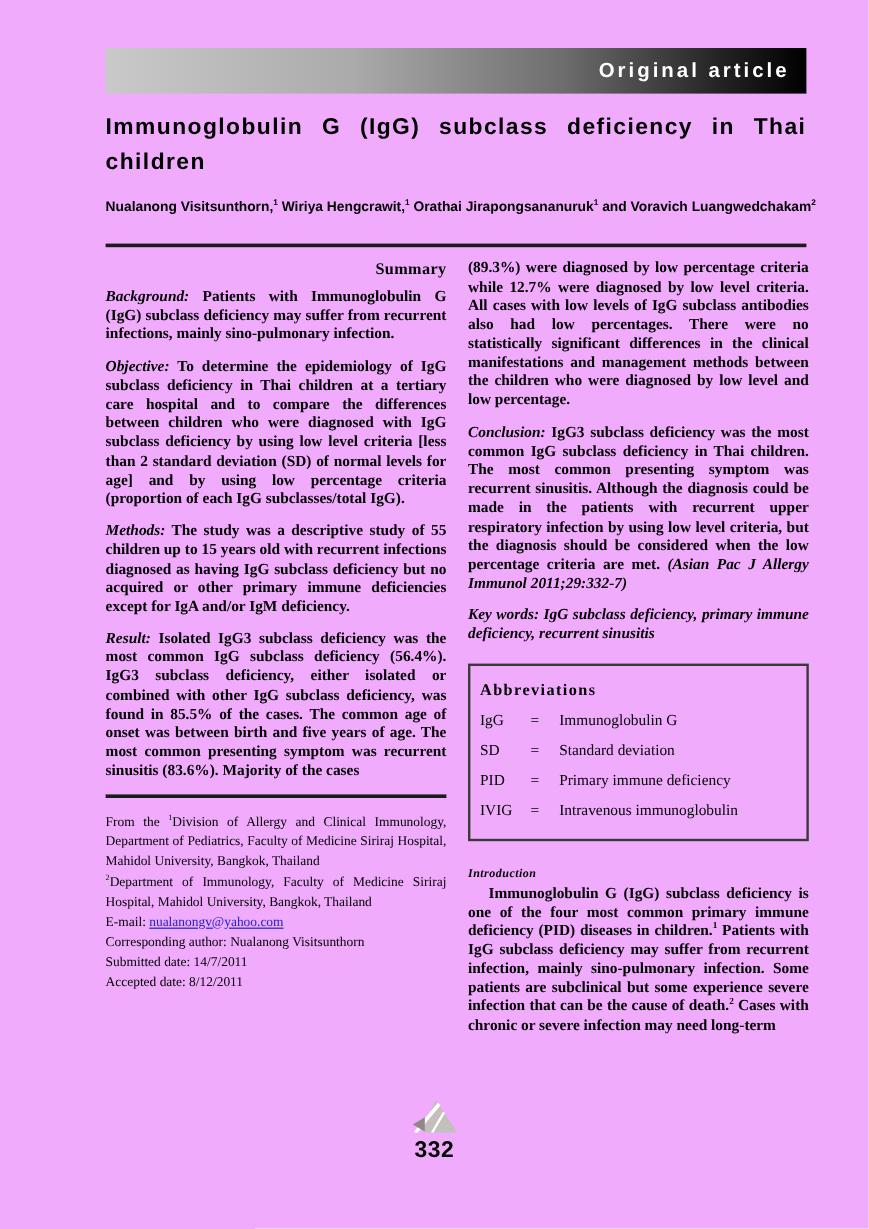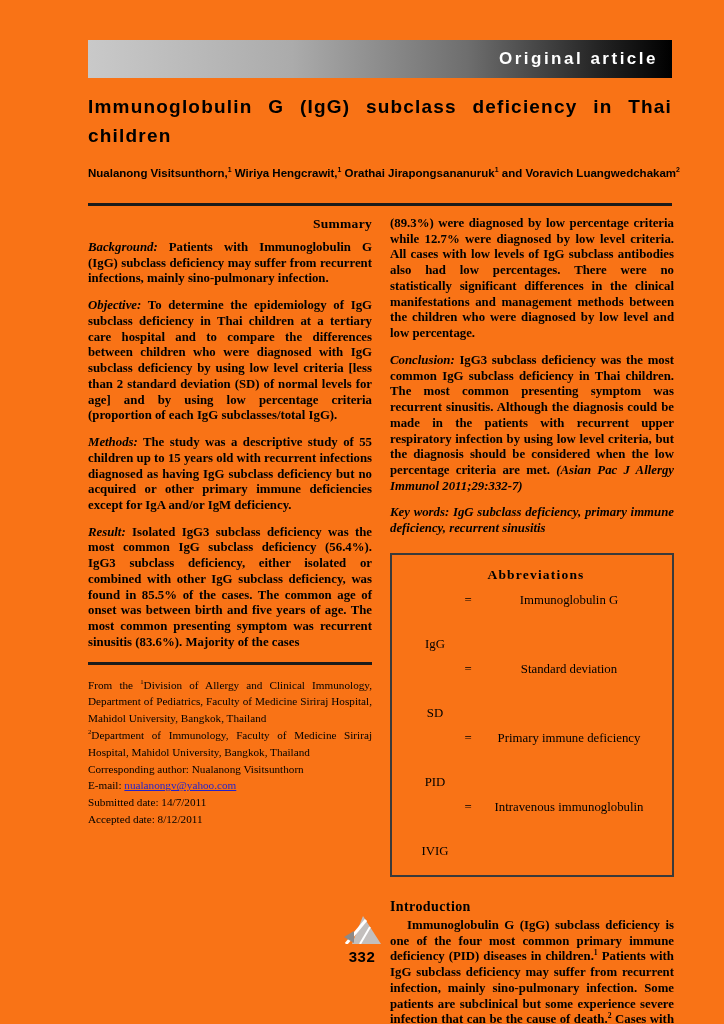--- a/index.html
+++ b/index.html
@@ -1,20 +1,20 @@
 <!DOCTYPE html>
 <html><head>
 <meta charset="utf-8">
 <style>
   html, body { margin: 0; padding: 0; background: #ffffff; }
   .page {
     position: relative;
     width: 724px;
     height: 1024px;
-    background: #f97316;
+    background: #f0abfc;
     font-family: "Liberation Serif", serif;
     color: #000;
     overflow: hidden;
   }
   sup { font-size: 0.6em; vertical-align: super; line-height: 0; }
 
   
   .header-bar {
     position: absolute;
     left: 88px; top: 40px;
@@ -87,58 +87,58 @@
     font-weight: normal;
     font-size: 11.2px;
     line-height: 1.5;
     margin: 0;
   }
   .email-link { color: #2323cc; text-decoration: underline; cursor: pointer; }
 
   
   .abbr-box {
     border: 2px solid #3a3a3a;
-    padding: 12px 14px 16px 22px;
+    padding: 12px 14px 16px 8px;
     margin: 16px 0 0 0;
-    text-align: center;
   }
   .abbr-title {
     font-weight: bold;
     font-size: 13.5px;
     letter-spacing: 1.2px;
     margin: 0 0 2px 0;
   }
   .abbr-row { display: flex; font-size: 12.8px; margin-top: 10px; }
-  .abbr-abbr { width: 42px; margin-top: 44px; }
+  .abbr-abbr { width: 42px; }
   .abbr-eq   { width: 24px; }
   .abbr-def  { flex: 1; }
 
   
   .intro-heading {
     font-weight: bold;
-    font-size: 14px;
+    font-size: 10px;
     letter-spacing: 0.4px;
     margin: 22px 0 3px 0;
+    font-style: italic;
   }
   .intro-par {
     font-weight: normal;
     text-indent: 17px;
   }
 
   
   .footer {
     position: absolute;
     left: 0; top: 916px; width: 724px;
     text-align: center;
   }
   .logo-wrap { height: 30px; }
   .page-number {
     font-family: "Liberation Sans", sans-serif;
     font-weight: bold;
-    font-size: 15px;
+    font-size: 19px;
     margin-top: 2px;
     letter-spacing: 0.5px;
   }
 </style>
 </head>
 <body>
 
 <div class="page">
 
   <div class="header-bar">
@@ -160,22 +160,22 @@
 
     <p><span class="lead">Methods:</span> <span>The study was a descriptive study of 55 children up to 15 years old with recurrent infections diagnosed as having IgG subclass deficiency but no acquired or other primary immune deficiencies except for IgA and/or IgM deficiency.</span></p>
 
     <p><span class="lead">Result:</span> <span>Isolated IgG3 subclass deficiency was the most common IgG subclass deficiency (56.4%). IgG3 subclass deficiency, either isolated or combined with other IgG subclass deficiency, was found in 85.5% of the cases. The common age of onset was between birth and five years of age. The most common presenting symptom was recurrent sinusitis (83.6%). Majority of the cases</span></p>
 
     <hr class="aff-rule">
 
     <div class="affiliations">
       <p><span>From the </span><sup>1</sup><span>Division of Allergy and Clinical Immunology, Department of Pediatrics, Faculty of Medicine Siriraj Hospital, Mahidol University, Bangkok, Thailand</span></p>
       <p><sup>2</sup><span>Department of Immunology, Faculty of Medicine Siriraj Hospital, Mahidol University, Bangkok, Thailand</span></p>
+      <p><span>E-mail: </span><a class="email-link">nualanongv@yahoo.com</a></p>
       <p>Corresponding author: Nualanong Visitsunthorn</p>
-      <p><span>E-mail: </span><a class="email-link">nualanongv@yahoo.com</a></p>
       <p>Submitted date: 14/7/2011</p>
       <p>Accepted date: 8/12/2011</p>
     </div>
   </div>
 
   <div class="col col-right">
     <p>(89.3%) were diagnosed by low percentage criteria while 12.7% were diagnosed by low level criteria. All cases with low levels of IgG subclass antibodies also had low percentages. There were no statistically significant differences in the clinical manifestations and management methods between the children who were diagnosed by low level and low percentage.</p>
 
     <p><span class="lead">Conclusion:</span> <span>IgG3 subclass deficiency was the most common IgG subclass deficiency in Thai children. The most common presenting symptom was recurrent sinusitis. Although the diagnosis could be made in the patients with recurrent upper respiratory infection by using low level criteria, but the diagnosis should be considered when the low percentage criteria are met. </span><span class="citation">(Asian Pac J Allergy Immunol 2011;29:332-7)</span></p>
 

